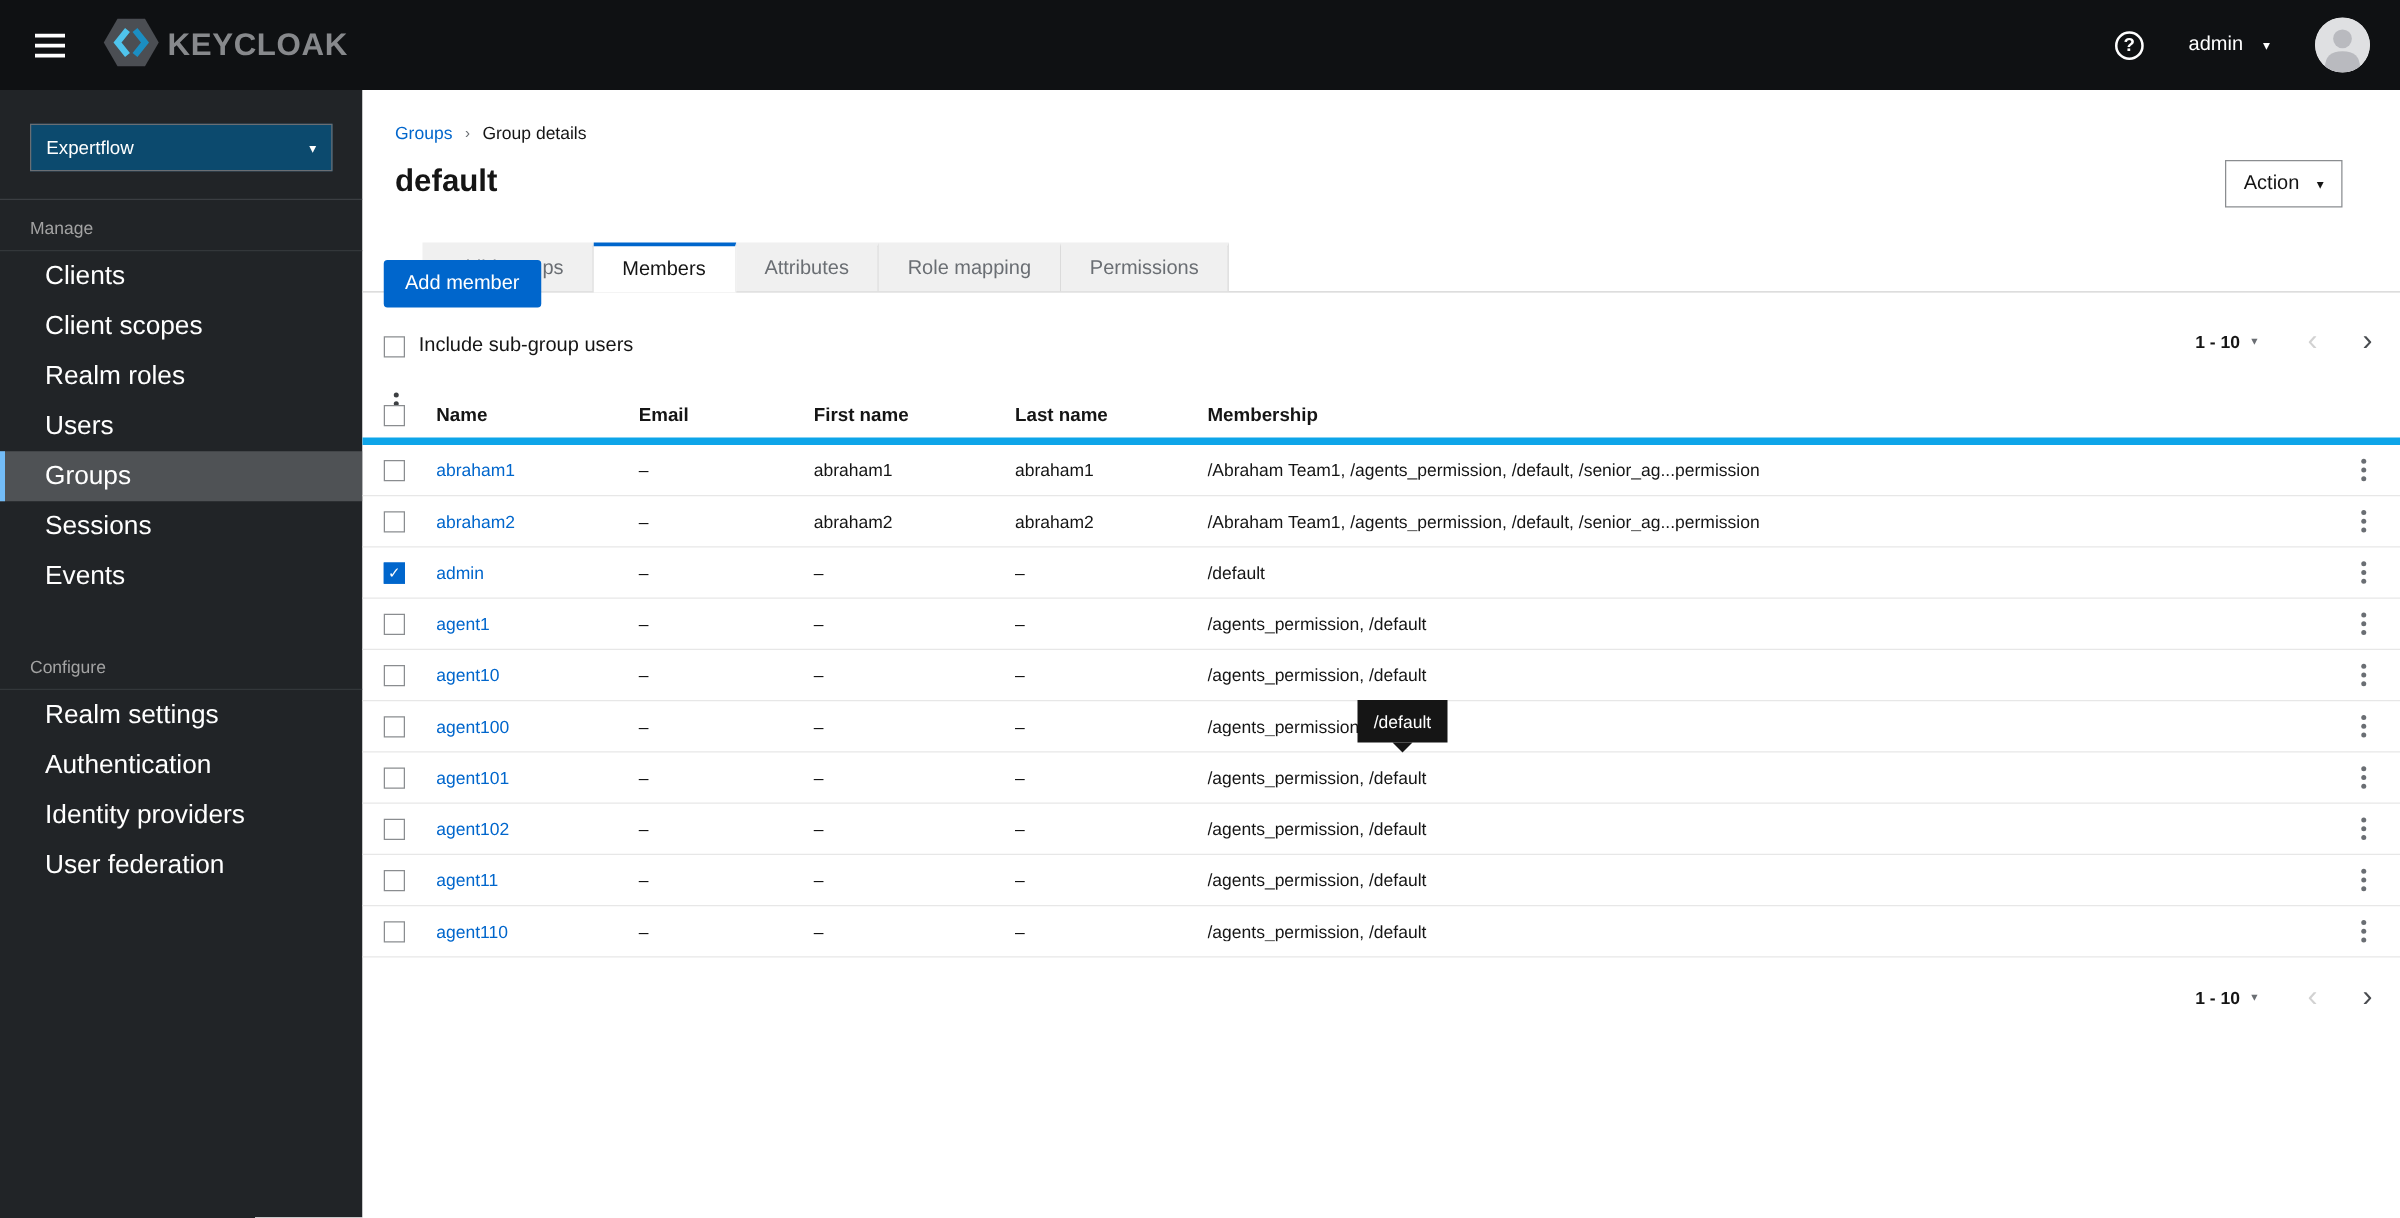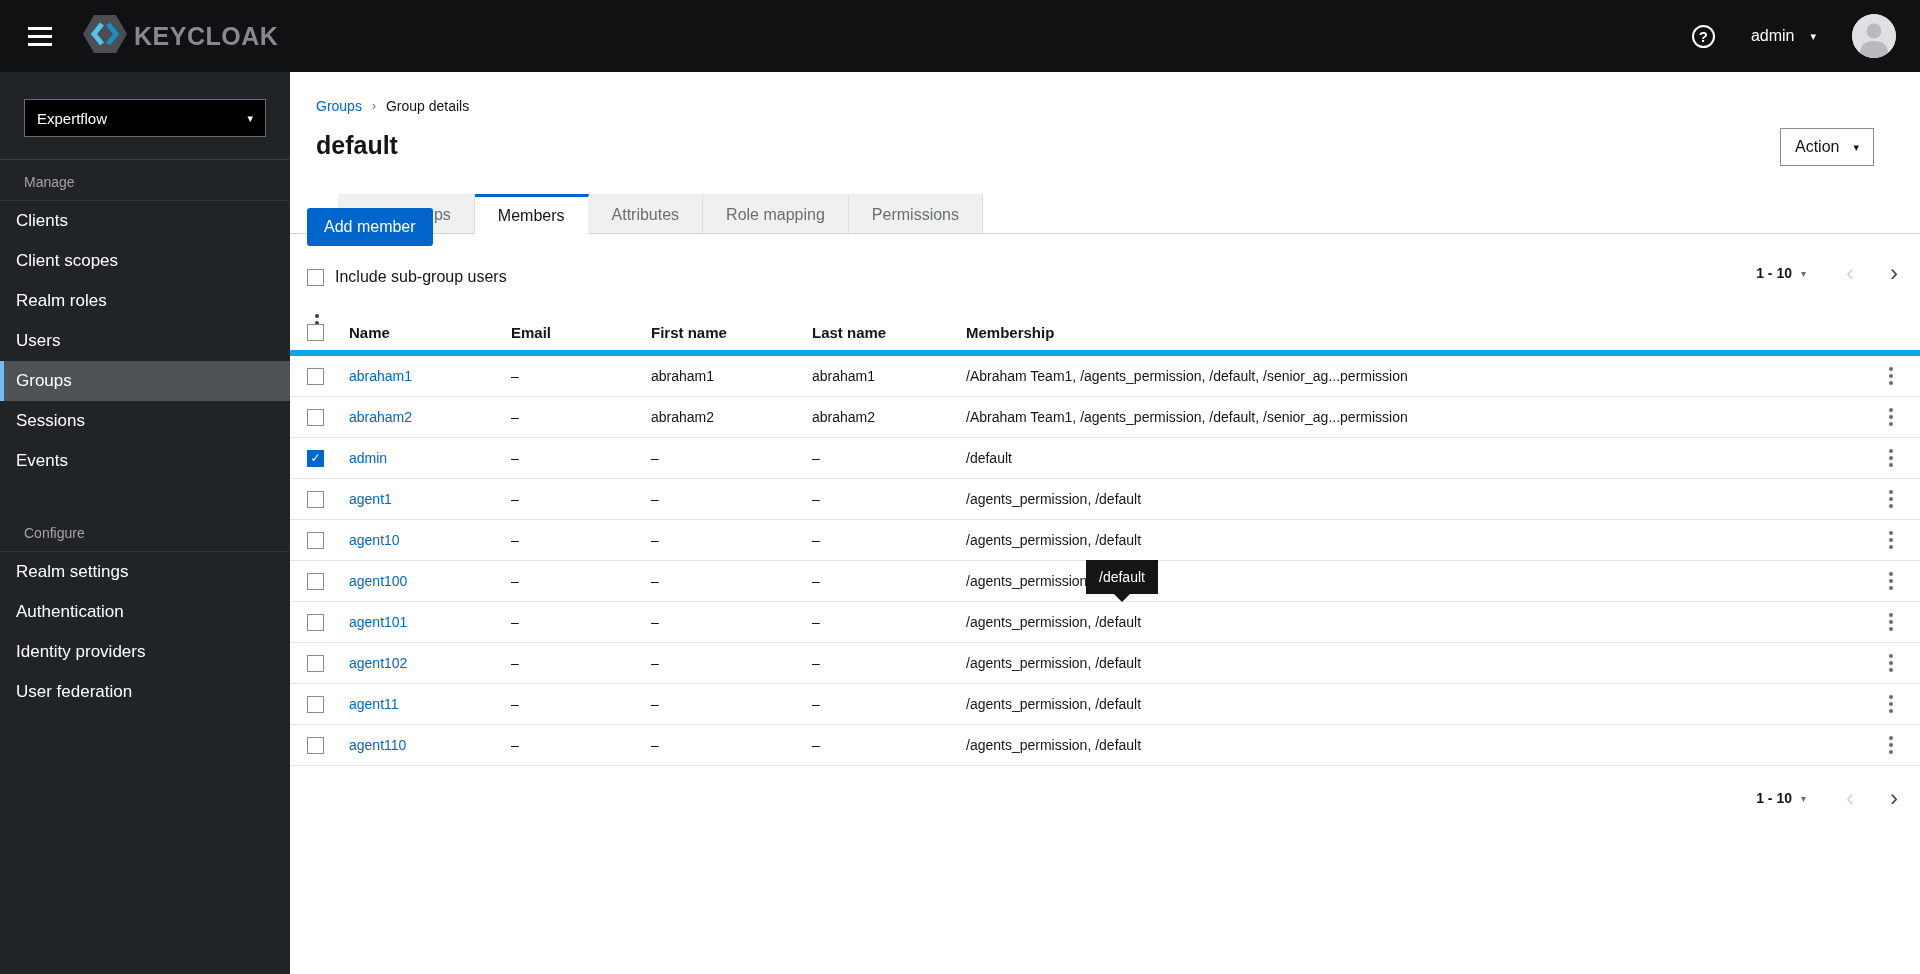--- a/index.html
+++ b/index.html
@@ -16,28 +16,28 @@
   .brand{display:flex;align-items:center;gap:6px;}
   .brand-text{font-size:25px;font-weight:700;color:#87898c;letter-spacing:.5px;}
   .m-right{display:flex;align-items:center;gap:36px;}
   .help-icon{width:23px;height:23px;border:2px solid #fff;border-radius:50%;color:#fff;
     display:flex;align-items:center;justify-content:center;font-size:15px;font-weight:700;box-sizing:border-box;cursor:pointer;}
   .user-menu{display:flex;align-items:center;gap:16px;color:#fff;font-size:16px;cursor:pointer;}
   .user-caret{font-size:11px;color:#fff;}
   .avatar{width:44px;height:44px;border-radius:50%;background:#dfe0e2;overflow:hidden;display:flex;align-items:flex-end;justify-content:center;}
   
   .sidebar{position:absolute;top:72px;left:0;width:290px;bottom:0;background:#212427;box-sizing:border-box;}
-  .realm-box{margin:27px 24px 0 24px;height:36px;border:1px solid #6a6e73;background:#000000;
+  .realm-box{margin:27px 24px 0 24px;height:36px;border:1px solid #6a6e73;background:#0c4a6e;
     display:flex;align-items:center;justify-content:space-between;padding:0 12px;color:#fff;font-size:15px;cursor:pointer;}
   .realm-caret{color:#fff;font-size:11px;}
   .sidebar-divider{border-bottom:1px solid #3b3e42;margin-top:22px;}
   .nav-section-title{padding:14px 24px 10px 24px;font-size:14px;color:#a3a3a3;border-bottom:1px solid #33373a;}
   .nav-section-title:not(:first-child){margin-top:30px;}
   .nav-list{list-style:none;margin:0;padding:0;}
-  .nav-item{height:40px;display:flex;align-items:center;padding:0 16px;font-size:17px;color:#fff;cursor:pointer;position:relative;}
+  .nav-item{height:40px;display:flex;align-items:center;padding:0 36px;font-size:21px;color:#fff;cursor:pointer;position:relative;}
   .nav-item.selected{background:#4f5255;}
   .nav-item.selected::before{content:'';position:absolute;left:0;top:0;bottom:0;width:4px;background:#73bcf7;}
   
   .main{position:absolute;top:72px;left:290px;right:0;bottom:0;background:#fff;}
   .breadcrumb{padding:26px 0 0 26px;font-size:14px;display:flex;align-items:center;gap:10px;}
   .breadcrumb-link{color:#0066cc;cursor:pointer;text-decoration:none;}
   .breadcrumb-sep{color:#6a6e73;font-size:12px;}
   .breadcrumb-current{color:#151515;}
   .page-head{display:flex;align-items:flex-start;justify-content:space-between;padding:14px 46px 0 26px;}
   .page-title{font-size:25px;font-weight:700;color:#151515;line-height:34px;}

